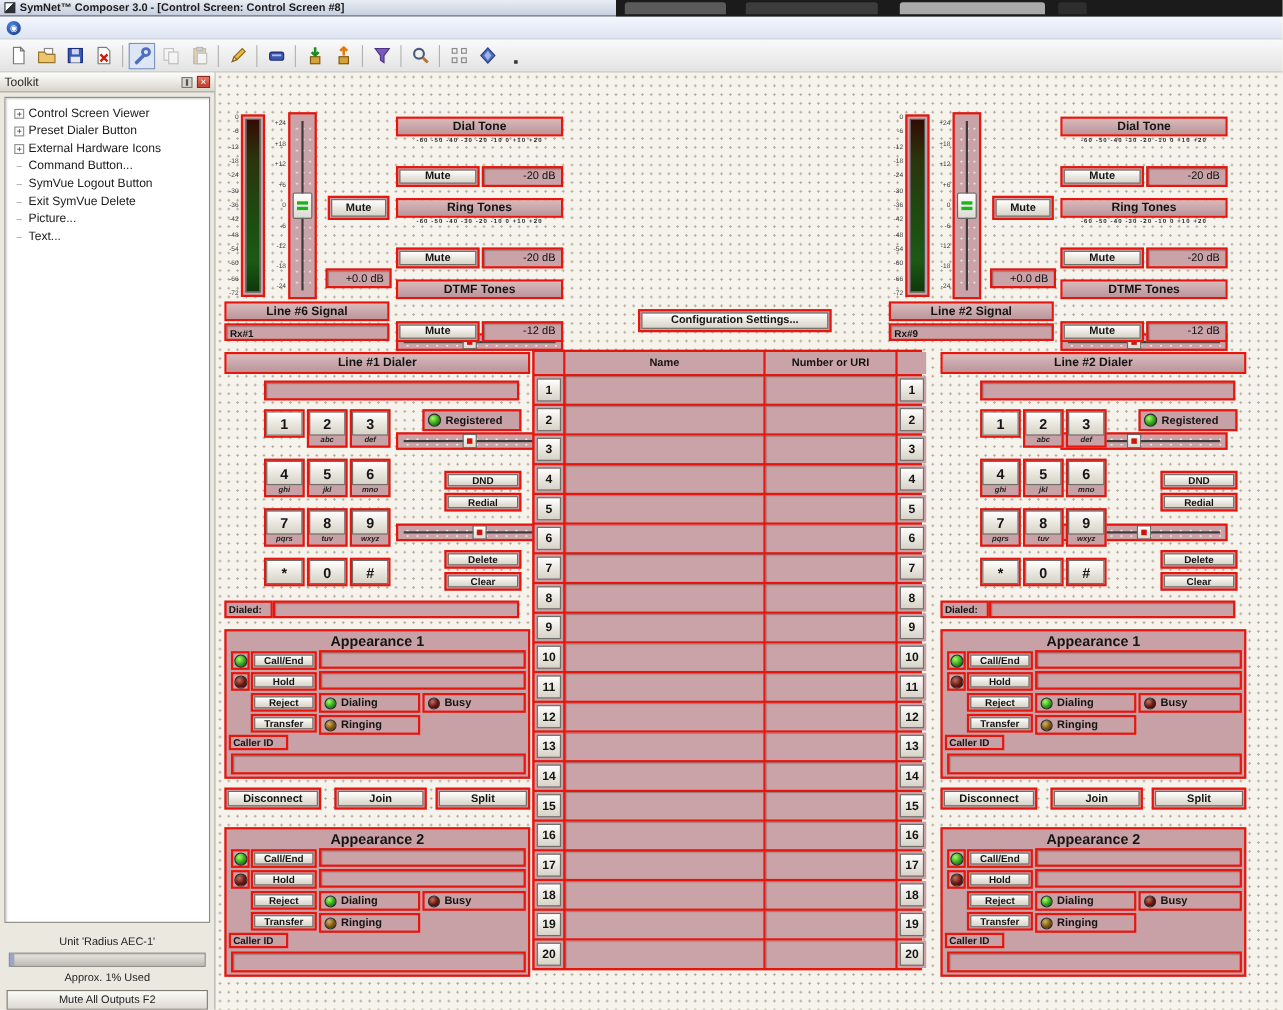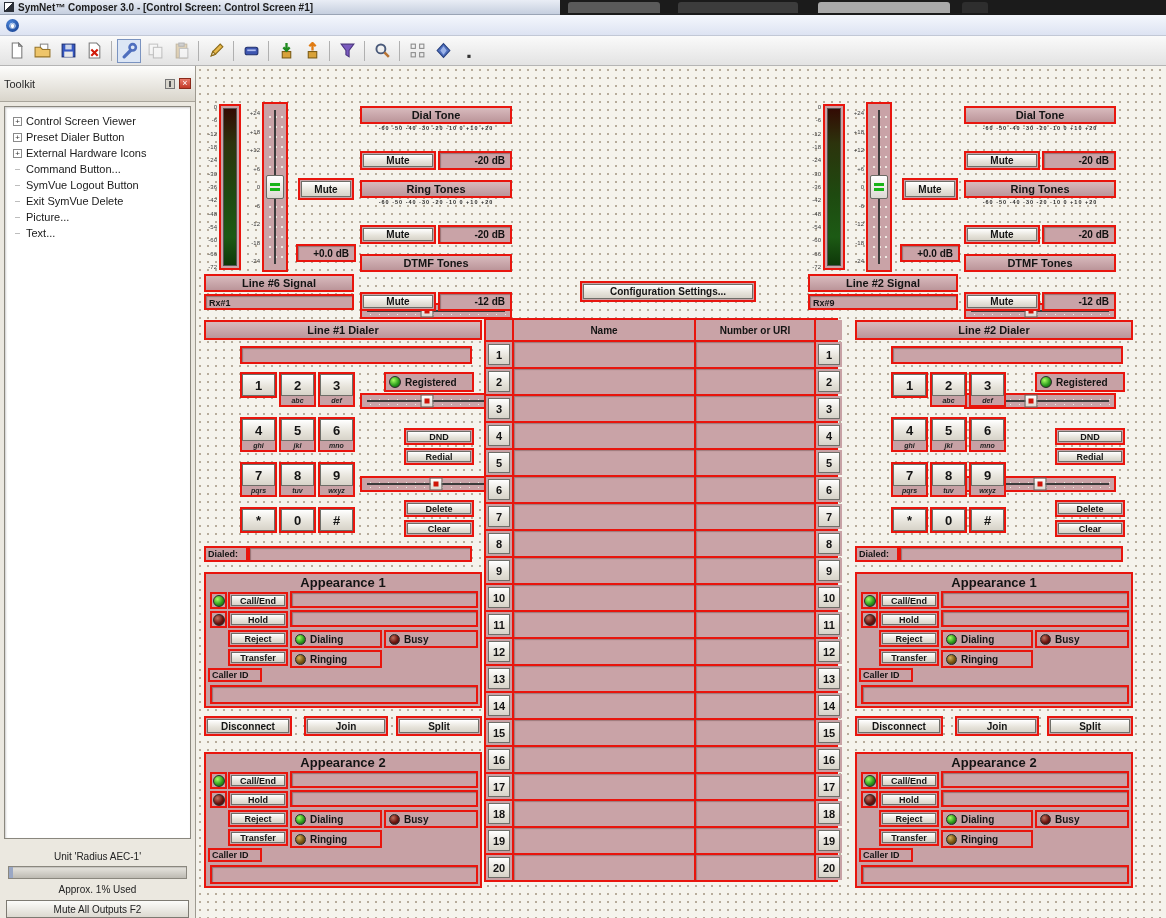--- a/index.html
+++ b/index.html
@@ -29,21 +29,21 @@
   .tb-btn{width:24px;height:24px;border:1px solid transparent;background:transparent;
      display:flex;align-items:center;justify-content:center;padding:0;}
   .tb-btn svg{width:17px;height:17px;}
   .tb-btn.selected{border:1px solid #7a93c0;background:#dce6f5;}
   .tb-btn.disabled{opacity:.38;}
   .tb-sep{width:1px;height:20px;background:#b0b0b0;margin:0 3px;}
 
   
   .main{display:flex;height:852px;}
   .sidebar{flex:0 0 196px;background:#ebe8e0;border-right:1px solid #9e9a90;display:flex;flex-direction:column;}
-  .sb-header{height:36px;background:linear-gradient(180deg,#fdfdfc,#d9d5cb);border-bottom:1px solid #a8a49a;
+  .sb-header{height:18px;background:linear-gradient(180deg,#fdfdfc,#d9d5cb);border-bottom:1px solid #a8a49a;
      display:flex;align-items:center;padding:0 4px;}
   .sb-title{font-size:11px;color:#2a2a2a;flex:1;}
   .sb-pin{width:10px;height:10px;border:1px solid #777;background:#d8d5cc;margin-right:4px;position:relative;}
   .sb-pin::after{content:"";position:absolute;left:3px;top:1px;width:2px;height:6px;background:#555;}
   .sb-close{width:12px;height:11px;background:linear-gradient(180deg,#e87a6a,#c23a28);border:1px solid #8a2a1a;
      color:#fff;font-size:9px;line-height:9px;text-align:center;}
   .tree{flex:1;margin:4px;background:#fff;border:1px solid #8a877e;box-shadow:inset 1px 1px 2px rgba(0,0,0,.2);
      padding:6px 2px;overflow:hidden;}
   .tree-item{display:flex;align-items:center;gap:4px;font-size:11px;color:#1a1a1a;padding:2px 2px 2px 6px;white-space:nowrap;}
   .tree-exp{width:9px;height:9px;border:1px solid #8a8a8a;background:#fff;font-size:8px;line-height:7px;
@@ -61,21 +61,21 @@
   
   .canvas{position:relative;flex:1;background-color:#f5f3ec;
      background-image:radial-gradient(circle,#b7ac9b 0.9px,transparent 1.1px);background-size:8px 8px;overflow:hidden;}
   .abs{position:absolute;}
 
   .rwrap{border:2px solid #e8150d;}
   .rheader{border:2px solid #e8150d;background:linear-gradient(180deg,#d8babd,#bb959a);
      font-size:11px;font-weight:bold;color:#141414;display:flex;align-items:center;justify-content:center;}
   .rfield{border:2px solid #e8150d;background:#c9a3a7;box-shadow:inset 1px 1px 1px rgba(60,20,20,.35);}
   .readout{border:2px solid #e8150d;background:#c9a3a7;box-shadow:inset 1px 1px 1px rgba(60,20,20,.35);
-     font-size:10px;font-weight:bold;color:#111;display:flex;align-items:center;justify-content:flex-end;padding-right:5px;}
+     font-size:10px;font-weight:normal;color:#111;display:flex;align-items:center;justify-content:flex-end;padding-right:5px;}
   .btn3d{background:linear-gradient(180deg,#ffffff,#e6e3da 60%,#d7d3c9);border:1px solid #6e6e68;
      box-shadow:inset 0 1px 0 #fff;color:#141414;font-weight:bold;font-size:10px;
      display:flex;align-items:center;justify-content:center;}
   .rbtn{border:2px solid #e8150d;padding:1px;background:#c9a3a7;display:flex;}
   .rbtn .btn3d{flex:1;}
 
   .panel{border:2px solid #e8150d;background:#c7a1a5;}
 
   
   .vmeter{border:2px solid #e8150d;background:#c9a3a7;padding:2px;}
@@ -132,21 +132,21 @@
   .app-title{position:absolute;left:0;right:0;top:1px;text-align:center;font-size:13px;font-weight:bold;color:#141414;}
   .minilabel{border:2px solid #e8150d;background:#c7a1a5;font-size:9px;font-weight:bold;color:#141414;
      display:flex;align-items:center;padding:0 2px;}
 </style>
 </head>
 <body>
 
 <div class="titlebar">
   <div class="titlebar-left">
     <span class="app-ico"></span>
-    <span class="title-text">SymNet™ Composer 3.0 - [Control Screen: Control Screen #1]</span>
+    <span class="title-text">SymNet™ Composer 3.0 - [Control Screen: Control Screen #8]</span>
   </div>
   <div class="ghost-strip">
     <div class="ghost-tab" style="left:8px;width:92px;background:#5a5a5a;"></div>
     <div class="ghost-tab" style="left:118px;width:120px;background:#3c3c3c;"></div>
     <div class="ghost-tab" style="left:258px;width:132px;background:#a9a9a9;"></div>
     <div class="ghost-tab" style="left:402px;width:26px;background:#2e2e2e;"></div>
   </div>
 </div>
 
 <div class="menubar">

